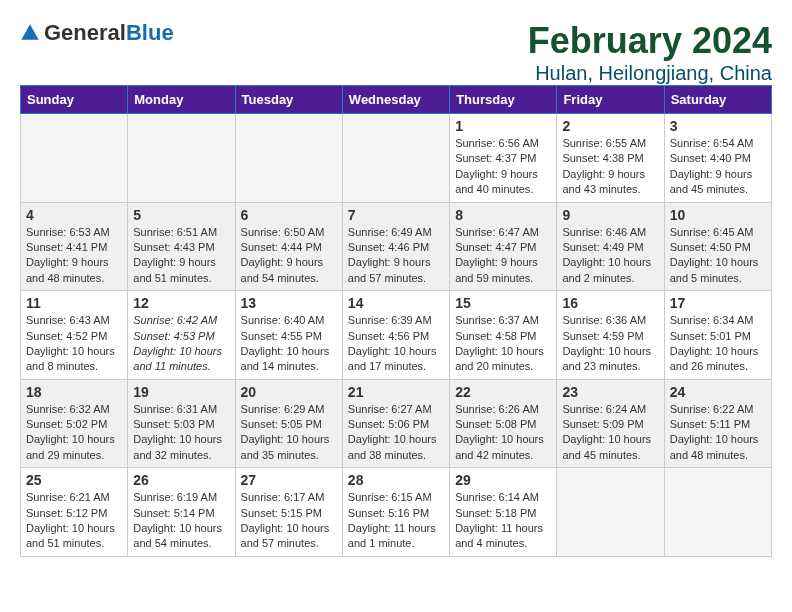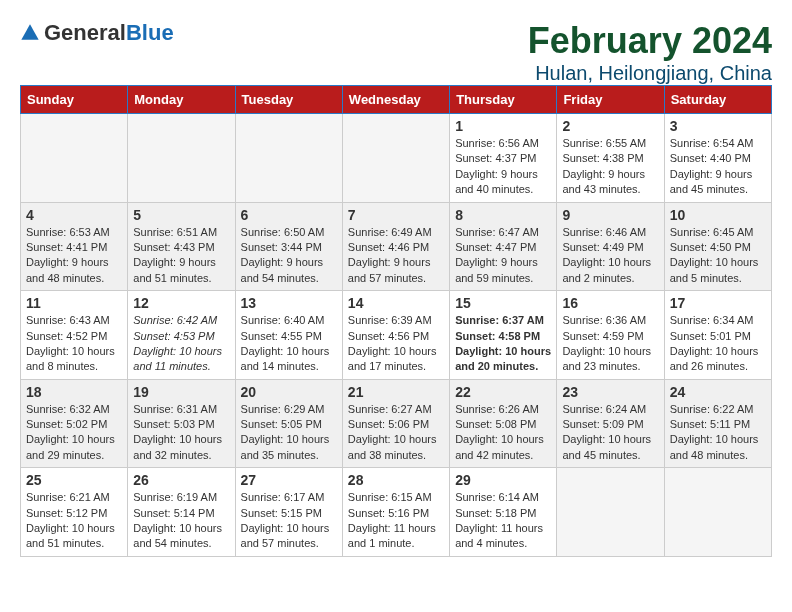--- a/index.html
+++ b/index.html
@@ -45,21 +45,21 @@
     .location-title {
       font-size: 20px;
       color: #0c4a6e;
     }
     table {
       width: 100%;
       border-collapse: collapse;
       table-layout: fixed;
     }
     th {
-      background-color: #b91c1c;
+      background-color: #4c1d95;
       color: #fff;
       text-align: left;
       padding: 6px 6px;
       font-size: 13px;
       border: 1px solid #2979c7;
     }
     td {
       border: 1px solid #ccc;
       vertical-align: top;
       padding: 4px 5px;
@@ -155,21 +155,21 @@
         <td>
           <span class="day-number">5</span>
           <div class="day-info" style="white-space: pre-line;">Sunrise: 6:51 AM
 Sunset: 4:43 PM
 Daylight: 9 hours
 and 51 minutes.</div>
         </td>
         <td>
           <span class="day-number">6</span>
           <div class="day-info" style="white-space: pre-line;">Sunrise: 6:50 AM
-Sunset: 3:44 PM
+Sunset: 4:44 PM
 Daylight: 9 hours
 and 54 minutes.</div>
         </td>
         <td>
           <span class="day-number">7</span>
           <div class="day-info" style="white-space: pre-line;">Sunrise: 6:49 AM
 Sunset: 4:46 PM
 Daylight: 9 hours
 and 57 minutes.</div>
         </td>
@@ -219,21 +219,21 @@
         </td>
         <td>
           <span class="day-number">14</span>
           <div class="day-info" style="white-space: pre-line;">Sunrise: 6:39 AM
 Sunset: 4:56 PM
 Daylight: 10 hours
 and 17 minutes.</div>
         </td>
         <td>
           <span class="day-number">15</span>
-          <div class="day-info" style="white-space: pre-line; font-weight: bold;">Sunrise: 6:37 AM
+          <div class="day-info" style="white-space: pre-line;">Sunrise: 6:37 AM
 Sunset: 4:58 PM
 Daylight: 10 hours
 and 20 minutes.</div>
         </td>
         <td>
           <span class="day-number">16</span>
           <div class="day-info" style="white-space: pre-line;">Sunrise: 6:36 AM
 Sunset: 4:59 PM
 Daylight: 10 hours
 and 23 minutes.</div>

